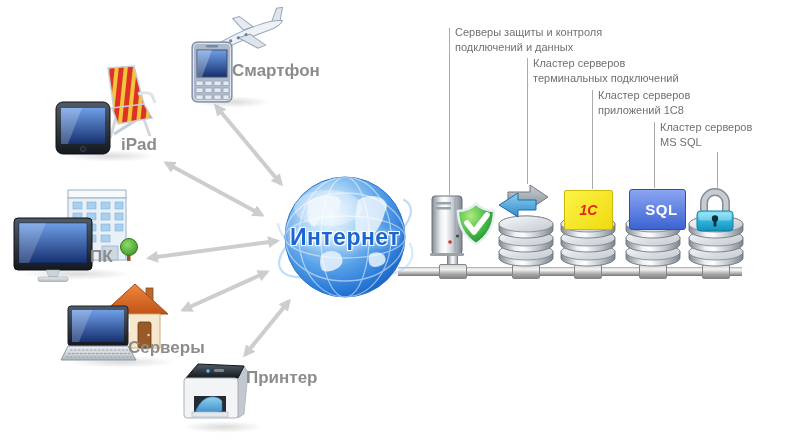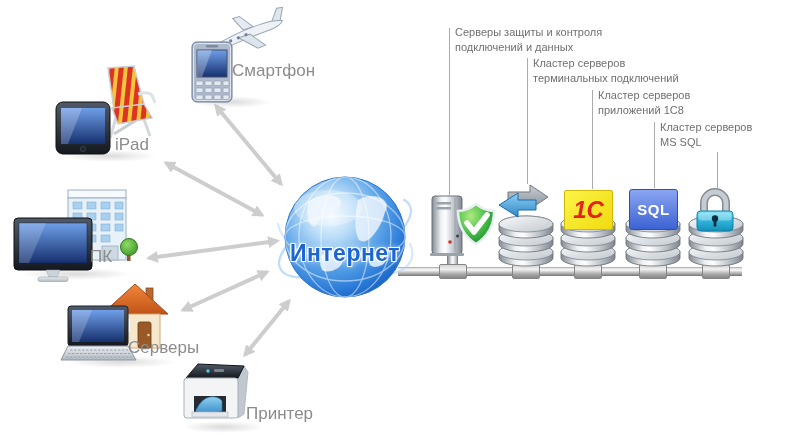--- a/index.html
+++ b/index.html
@@ -1,45 +1,45 @@
 <!DOCTYPE html>
 <html><head>
 <meta charset="utf-8">
 <style>
   html,body{margin:0;padding:0;background:#fff;}
   .canvas{position:relative;width:794px;height:446px;background:#fff;overflow:hidden;
           font-family:"Liberation Sans",sans-serif;}
   .abs{position:absolute;}
-  .device-label{position:absolute;font-size:17px;color:#8c8c8c;white-space:nowrap;}
+  .device-label{position:absolute;font-size:17px;color:#8c8c8c;white-space:nowrap;font-weight:bold;}
   .callout-label{position:absolute;font-size:11px;line-height:15px;
                  color:#707070;white-space:pre-line;}
   .callout-line{position:absolute;width:1px;background:#ababab;}
   .internet-label{position:absolute;left:277px;top:224px;width:136px;text-align:center;
                   font-size:23px;font-weight:bold;color:#1b66d1;letter-spacing:.5px;
-                  text-shadow:-1px -1px 0 #fff,1px -1px 0 #fff,-1px 1px 0 #fff,1px 1px 0 #fff,0 0 6px #fff;margin-top:16px;}
+                  text-shadow:-1px -1px 0 #fff,1px -1px 0 #fff,-1px 1px 0 #fff,1px 1px 0 #fff,0 0 6px #fff;}
   .bus{position:absolute;left:398px;top:267px;width:344px;height:7px;
        background:linear-gradient(to bottom,#dcdcdc,#f9f9f9 30%,#c0c0c0 65%,#8d8d8d);
        border-top:1px solid #b5b5b5;border-bottom:1px solid #7e7e7e;}
   .stem{position:absolute;width:9px;height:14px;top:254px;
         background:linear-gradient(to right,#8f959b,#e9ecef 40%,#fbfcfd 55%,#a6acb2);
         border:1px solid #7c8288;}
   .node{position:absolute;width:26px;height:13px;top:264px;border-radius:2px;
         background:linear-gradient(to bottom,#d6d6d6,#efefef 35%,#a8a8a8 70%,#878787);
         border:1px solid #858585;}
   .shadow{position:absolute;background:radial-gradient(ellipse at center,rgba(90,90,90,.22),rgba(90,90,90,0) 70%);
           border-radius:50%;}
   .badge{position:absolute;display:flex;align-items:center;justify-content:center;}
   .badge-1c{left:564px;top:190px;width:47px;height:38px;
             background:linear-gradient(135deg,#fdf447,#f0da10);
             border:1px solid #cdb90a;border-radius:2px;
-            color:#e3241a;font-weight:bold;font-style:italic;font-size:24px;}
+            color:#e3241a;font-weight:bold;font-style:italic;font-size:14px;}
   .badge-sql{left:629px;top:189px;width:47px;height:39px;
              background:linear-gradient(to bottom,#8aa5f2,#3c63d2);
              border:1px solid #2e4fb0;border-radius:3px;
-             color:#fff;font-weight:bold;font-size:15px;letter-spacing:.5px;}
+             color:#fff;font-weight:bold;font-size:15px;letter-spacing:.5px;padding-left:8px;}
   svg{position:absolute;overflow:visible;}
 </style>
 </head>
 <body>
 
 <div class="canvas">
 
   <svg width="0" height="0">
     <defs>
       <linearGradient id="metalH" x1="0" y1="0" x2="1" y2="0">
@@ -199,21 +199,21 @@
       <polygon points="20,44 52,40 60,54 26,60" fill="url(#stripes)" stroke="#c9cfd6" stroke-width="1.5"></polygon>
       <path d="M46,30 q10,-3 14,1 l3,8" fill="none" stroke="#dfe3e8" stroke-width="3"></path>
     </g>
     <g transform="translate(0,38)">
       <rect x="0" y="0" width="54" height="52" rx="7" fill="url(#darkFrame)" stroke="#0c1016" stroke-width="1"></rect>
       <rect x="5" y="6" width="44" height="36" fill="url(#scrBlue)"></rect>
       <polygon points="5,6 26,6 12,42 5,42" fill="#ffffff" opacity=".22"></polygon>
       <circle cx="27" cy="47" r="2.6" fill="#1e2531" stroke="#39414f" stroke-width="1"></circle>
     </g>
   </svg>
-  <span class="device-label" style="left:115px;top:135px">iPad</span>
+  <span class="device-label" style="left:121px;top:135px">iPad</span>
 
   <svg class="abs" style="left:14px;top:188px" width="122" height="92">
     <g transform="translate(54,0)">
       <rect x="0" y="2" width="58" height="8" fill="#f7fafc" stroke="#9cb0c4" stroke-width="1"></rect>
       <rect x="0" y="10" width="58" height="62" fill="#e9f1f8" stroke="#9cb0c4" stroke-width="1"></rect>
       <g fill="#a8d0f0" stroke="#7aa8d0" stroke-width=".5">
         <rect x="5" y="14" width="9" height="7"></rect>
           <rect x="19" y="14" width="9" height="7"></rect>
           <rect x="33" y="14" width="9" height="7"></rect>
           <rect x="47" y="14" width="8" height="7"></rect>
@@ -267,21 +267,21 @@
   <svg class="abs" style="left:176px;top:358px" width="78" height="72">
     <polygon points="62,20 68,8 72,14 68,56 62,60" fill="#c2c8cf" stroke="#aab2ba" stroke-width=".8"></polygon>
     <polygon points="10,20 22,6 68,8 62,20" fill="url(#darkFrame)" stroke="#101317" stroke-width="1"></polygon>
     <circle cx="32" cy="13" r="1.7" fill="#53c8e8"></circle>
     <rect x="38" y="11" width="10" height="3" rx="1" fill="#7a828c"></rect>
     <rect x="8" y="20" width="54" height="40" rx="3" fill="#f2f4f6" stroke="#aab2ba" stroke-width="1"></rect>
     <rect x="18" y="38" width="32" height="16" fill="#262b33"></rect>
     <path d="M20,52 q6,-12 14,-13 q8,-1 12,4 l0,10 q-12,4 -26,2 z" fill="url(#paperG)" stroke="#2a78b0" stroke-width=".6"></path>
     <rect x="16" y="54" width="36" height="5" fill="#e4e8ec" stroke="#b0b8c0" stroke-width=".7"></rect>
   </svg>
-  <span class="device-label" style="left:246px;top:404px">Принтер</span>
+  <span class="device-label" style="left:246px;top:368px">Принтер</span>
 
   <svg class="abs" style="left:270px;top:162px" width="150" height="150">
     <ellipse cx="75" cy="75" rx="72" ry="28" fill="none" stroke="#8cc0f0" stroke-width="2.2" opacity=".55" transform="rotate(-26 75 75)" stroke-dasharray="200 120"></ellipse>
     <ellipse cx="75" cy="75" rx="70" ry="34" fill="none" stroke="#a9d2f5" stroke-width="2" opacity=".5" transform="rotate(18 75 75)" stroke-dasharray="160 160"></ellipse>
     <clipPath id="gclip">
         <circle cx="75" cy="75" r="60"></circle>
       </clipPath>
     <circle cx="75" cy="75" r="60" fill="url(#globeG)" stroke="#2a76d0" stroke-width="1"></circle>
     <g clip-path="url(#gclip)">
       <g fill="#eaf4fd" opacity=".85" stroke="none">

